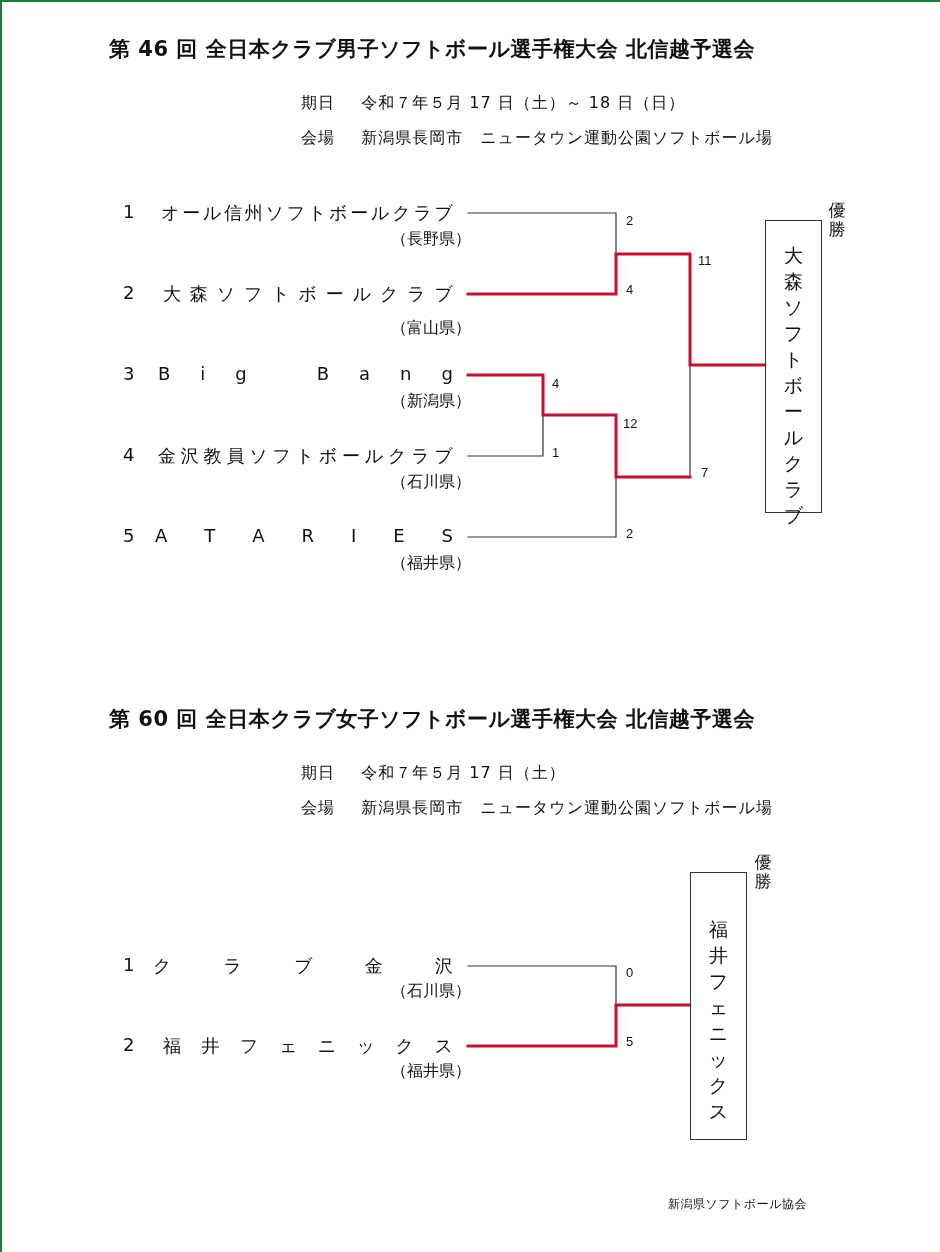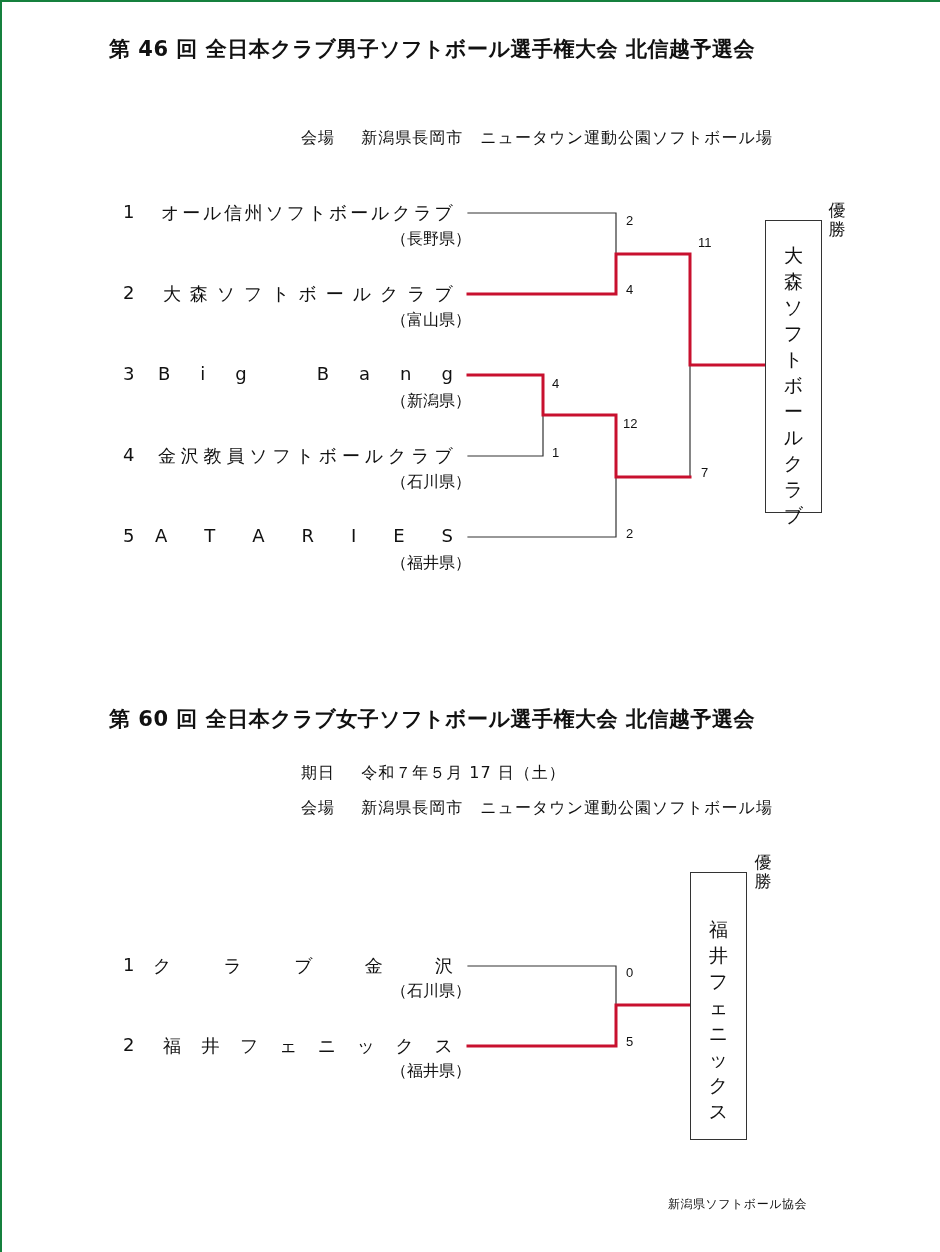--- a/index.html
+++ b/index.html
@@ -22,20 +22,25 @@
   svg.bracket { position: absolute; left: 0; top: 0; }
   .footer { font-size: 12px; white-space: nowrap; letter-spacing: 0.5px; }
 </style>
 </head>
 <body>
 
 <div class="page">
 
   <div class="abs title" style="left:107px; top:33px;">第 46 回 全日本クラブ男子ソフトボール選手権大会 北信越予選会</div>
 
+  <div class="abs info" style="left:299px; top:91px;">
+    <span>期日</span>
+    <span style="display:inline-block;width:14px;"></span>
+    <span>令和７年５月 17 日（土）～ 18 日（日）</span>
+  </div>
   <div class="abs info" style="left:299px; top:126px;">
     <span>会場</span>
     <span style="display:inline-block;width:14px;"></span>
     <span>新潟県長岡市　ニュータウン運動公園ソフトボール場</span>
   </div>
 
   <div class="abs team" style="left:121px; top:199px; height:24px;">
     <span class="num">1</span>
     <span class="nm" style="width:292px;">
       <span>オ</span>
@@ -65,21 +70,21 @@
         <span>フ</span>
         <span>ト</span>
         <span>ボ</span>
         <span>ー</span>
         <span>ル</span>
         <span>ク</span>
         <span>ラ</span>
         <span>ブ</span>
     </span>
   </div>
-  <div class="abs pref" style="left:389px; top:308px;">（富山県）</div>
+  <div class="abs pref" style="left:389px; top:316px;">（富山県）</div>
 
   <div class="abs team" style="left:121px; top:361px; height:24px;">
     <span class="num">3</span>
     <span class="nm" style="width:295px;">
       <span>B</span>
         <span>i</span>
         <span>g</span>
         <span style="width:10px;"></span>
         <span>B</span>
         <span>a</span>
@@ -135,21 +140,21 @@
       <polyline points="466,373 541,373 541,413 614,413 614,475 688,475" stroke="#c8102e" stroke-width="3"></polyline>
     </g>
   </svg>
 
   <div class="abs score" style="left:624px; top:211px;">2</div>
   <div class="abs score" style="left:624px; top:280px;">4</div>
   <div class="abs score" style="left:550px; top:374px;">4</div>
   <div class="abs score" style="left:550px; top:443px;">1</div>
   <div class="abs score" style="left:621px; top:414px;text-align:center;">12</div>
   <div class="abs score" style="left:624px; top:524px;">2</div>
-  <div class="abs score" style="left:696px; top:233px;">11</div>
+  <div class="abs score" style="left:696px; top:251px;">11</div>
   <div class="abs score" style="left:699px; top:463px;">7</div>
 
   <div class="abs winlbl" style="left:825px; top:199px;">
     <span style="display:block">優</span>
     <span style="display:block">勝</span>
   </div>
   <div class="abs box" style="left:763px; top:218px; width:55px; height:291px;">
     <div class="vtext" style="margin-top:21px;">
       <span>大</span>
         <span>森</span>

